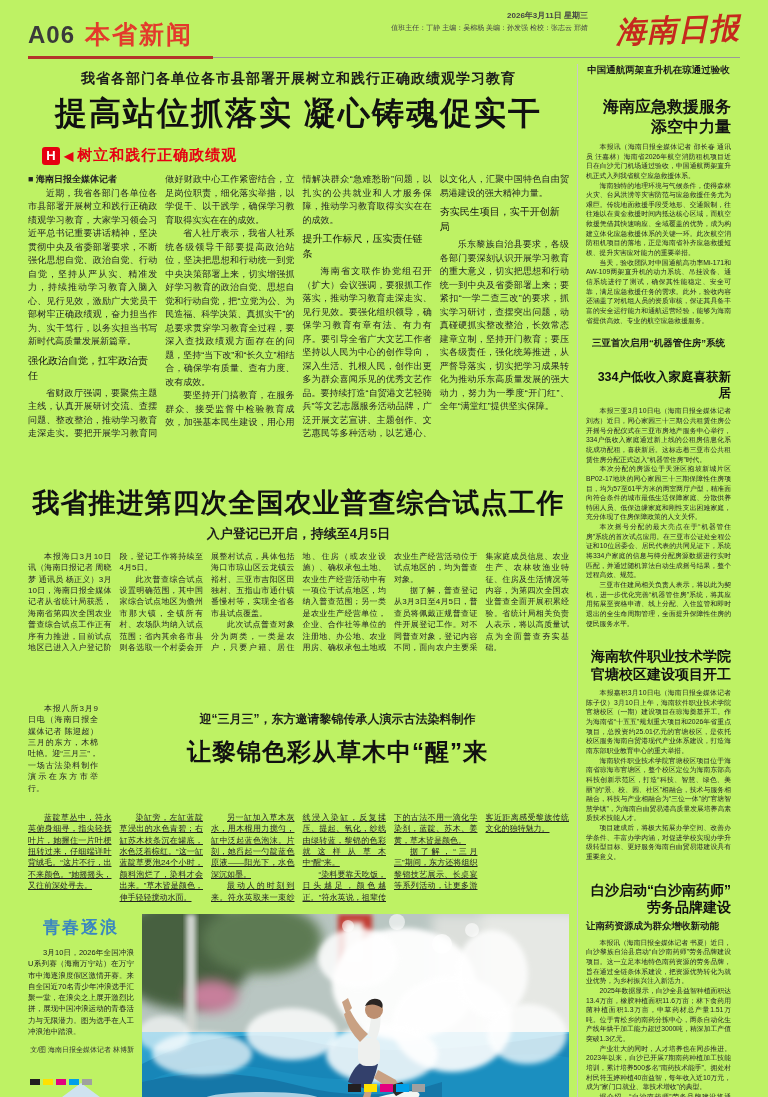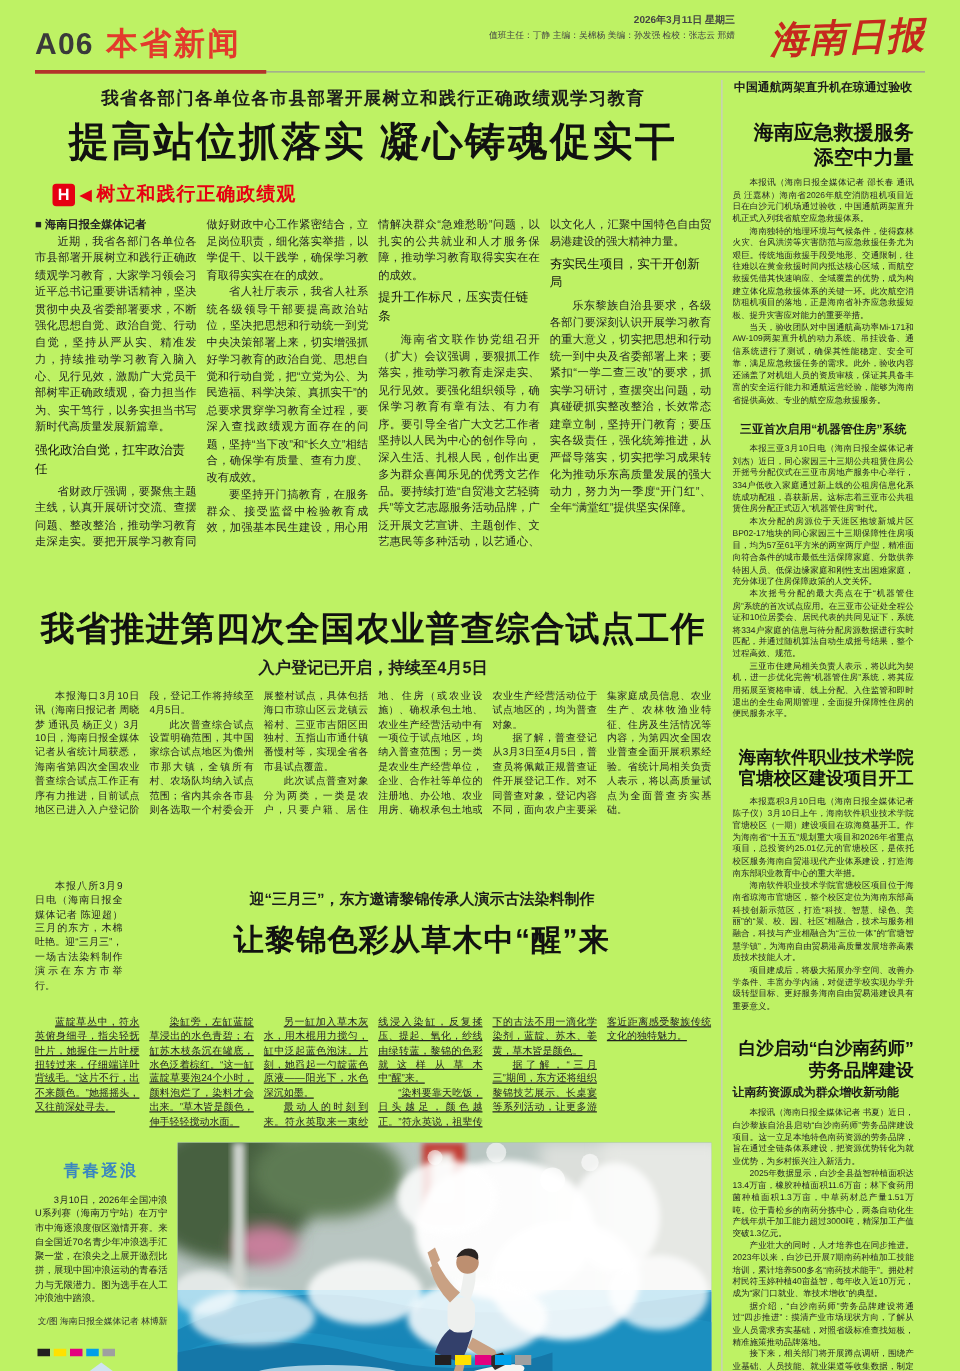--- a/index.html
+++ b/index.html
@@ -57,22 +57,22 @@
   .flank { width:70px; font-size:8px; line-height:1.42; text-align:justify; overflow:hidden; }
   .flank p { text-indent:2em; }
   .brocade-center { flex:1; text-align:center; padding-top:8px; }
   .brocade-kicker { font-size:12px; font-weight:900; color:#1c1c1c; }
   .brocade-headline { font-size:24px; font-weight:900; color:#111; letter-spacing:1px; margin-top:8px; }
   .brocade-body { margin-top:11px; height:92px; column-count:6; column-gap:8px;
                   font-size:8px; line-height:1.42; overflow:hidden;text-decoration:underline; }
   
   .bottom-row { display:flex; gap:8px; margin-top:10px; }
   .caption-col { width:106px; }
-  .caption-title { text-align:center; font-size:13px; font-weight:900; color:#3a86c0;
-                   letter-spacing:2px; margin-top:14px; }
+  .caption-title { text-align:center; font-size:17px; font-weight:900; color:#3a86c0;
+                   letter-spacing:2px; margin-top:2px; }
   .caption-text { margin-top:8px; font-size:7.5px; line-height:1.5; text-align:justify; text-indent:2em; }
   .caption-credit { margin-top:8px; font-size:7px; text-align:right; color:#333; }
   .tri { width:0; height:0; margin:28px auto 0 auto;
          border-left:46px solid transparent; border-right:46px solid transparent;
          border-bottom:34px solid #cfe3ef; }
   .photo-wrap { flex:1; height:232px; background:#9db3c0; overflow:hidden; }
   .photo-wrap svg { display:block; }
   
   .rail-article { margin-bottom:12px; }
   .rail-kicker { text-align:center; font-size:9.5px; font-weight:900; color:#1c1c1c; }
@@ -263,20 +263,21 @@
         </div>
         <div class="article-body rail-body">
             <p>本报讯（海南日报全媒体记者 邵长春 通讯员 汪嘉林）海南省2026年航空消防租机项目近日在白沙元门机场通过验收，中国通航两架直升机正式入列我省航空应急救援体系。</p>
             <p>海南独特的地理环境与气候条件，使得森林火灾、台风洪涝等灾害防范与应急救援任务尤为艰巨。传统地面救援手段受地形、交通限制，往往难以在黄金救援时间内抵达核心区域，而航空救援凭借其快速响应、全域覆盖的优势，成为构建立体化应急救援体系的关键一环。此次航空消防租机项目的落地，正是海南省补齐应急救援短板、提升灾害应对能力的重要举措。</p>
             <p>当天，验收团队对中国通航高功率Mi-171和AW-109两架直升机的动力系统、吊挂设备、通信系统进行了测试，确保其性能稳定、安全可靠，满足应急救援任务的需求。此外，验收内容还涵盖了对机组人员的资质审核，保证其具备丰富的安全运行能力和通航运营经验，能够为海南省提供高效、专业的航空应急救援服务。</p>
           </div>
       </section>
 
       <section class="rail-article">
         <div class="rail-kicker">三亚首次启用“机器管住房”系统</div>
+        <div class="rail-headline small">334户低收入家庭喜获新居</div>
         <div class="article-body rail-body">
             <p>本报三亚3月10日电（海南日报全媒体记者 刘杰）近日，同心家园三十三期公共租赁住房公开摇号分配仪式在三亚市房地产服务中心举行，334户低收入家庭通过新上线的公租房信息化系统成功配租，喜获新居。这标志着三亚市公共租赁住房分配正式迈入“机器管住房”时代。</p>
             <p>本次分配的房源位于天涯区抱坡新城片区BP02-17地块的同心家园三十三期保障性住房项目，均为57至61平方米的两室两厅户型，精准面向符合条件的城市最低生活保障家庭、分散供养特困人员、低保边缘家庭和刚性支出困难家庭，充分体现了住房保障政策的人文关怀。</p>
             <p>本次摇号分配的最大亮点在于“机器管住房”系统的首次试点应用。在三亚市公证处全程公证和10位居委会、居民代表的共同见证下，系统将334户家庭的信息与待分配房源数据进行实时匹配，并通过随机算法自动生成摇号结果，整个过程高效、规范。</p>
             <p>三亚市住建局相关负责人表示，将以此为契机，进一步优化完善“机器管住房”系统，将其应用拓展至资格申请、线上分配、入住监管和即时退出的全生命周期管理，全面提升保障性住房的便民服务水平。</p>
           </div>
       </section>
 
       <section class="rail-article">
         <div class="rail-headline mid">

